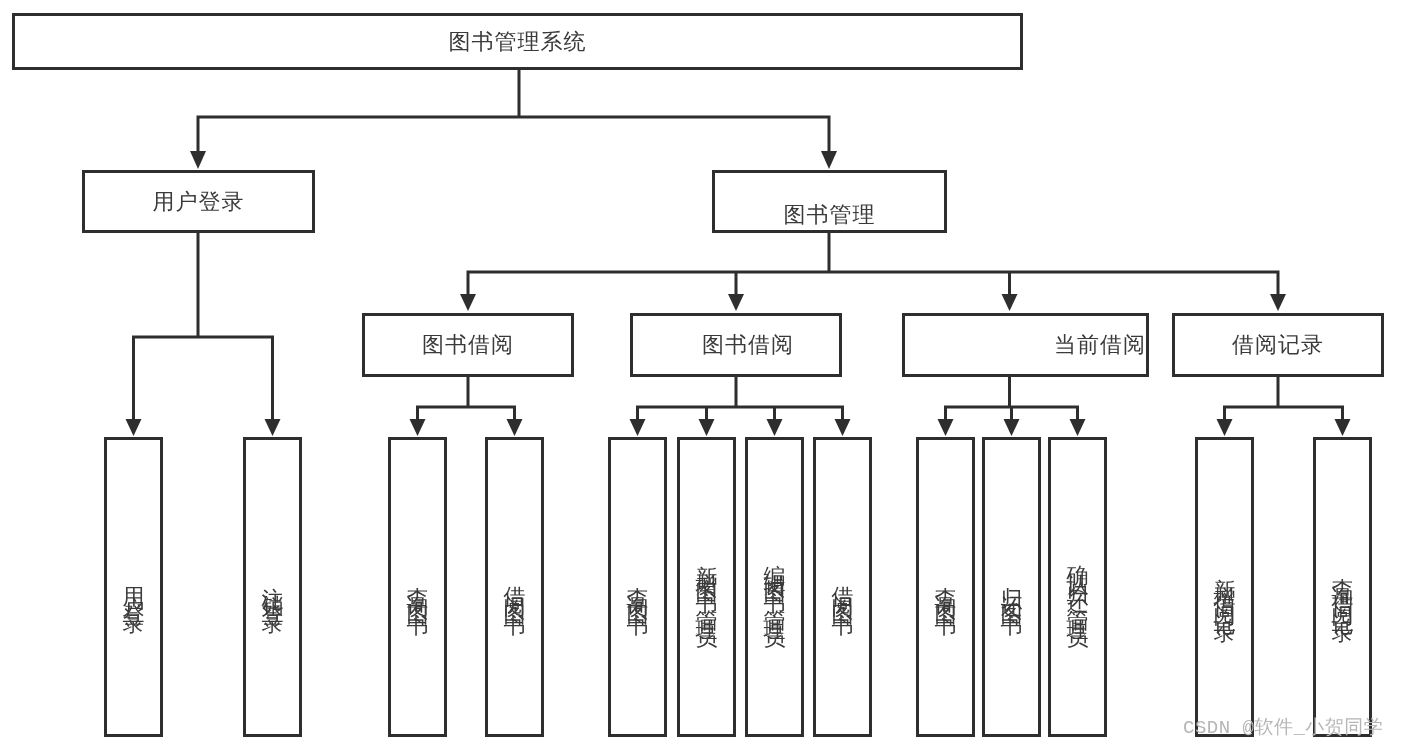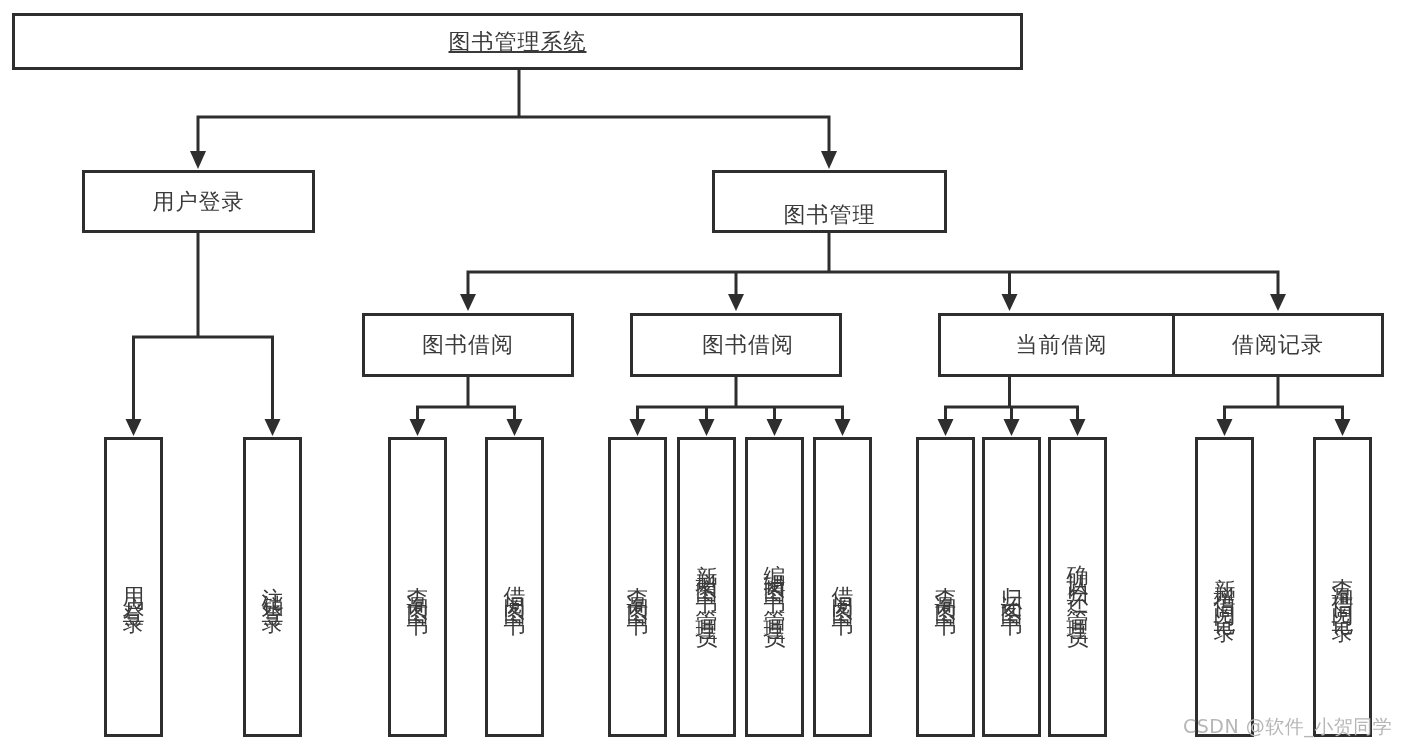--- a/index.html
+++ b/index.html
@@ -29,21 +29,20 @@
     border: 3px solid #2e2e2e;
     background: #ffffff;
     display: flex;
     align-items: center;
     justify-content: center;
     color: #3a3a3a;
   }
   .node.root {
     font-size: 22px;
     letter-spacing: 1px;
-    text-decoration: underline;
   }
   .node.hbox {
     font-size: 22px;
     letter-spacing: 1px;
   }
   .node.vbox .vtext {
     writing-mode: vertical-rl;
     text-orientation: mixed;
     font-size: 22px;
     letter-spacing: 9px;
@@ -52,20 +51,21 @@
   }
   .watermark {
     position: absolute;
     left: 1183px;
     top: 714px;
     font-size: 19px;
     color: #b6b6b6;
     letter-spacing: 0.5px;
     white-space: nowrap;
     z-index: 5;
+    font-family: Liberation Mono, monospace;
   }
 </style>
 </head>
 <body>
 
 <div class="canvas">
 
   <svg class="connectors" width="1405" height="747" viewBox="0 0 1405 747" fill="none" xmlns="http://www.w3.org/2000/svg">
     <g stroke="#2e2e2e" stroke-width="3" fill="#2e2e2e">
 
@@ -128,21 +128,21 @@
   <div class="node hbox" style="left:712px; top:170px; width:235px; height:63px;align-items:flex-end;">
     <span>图书管理</span>
   </div>
 
   <div class="node hbox" style="left:362px; top:313px; width:212px; height:64px;">
     <span>图书借阅</span>
   </div>
   <div class="node hbox" style="left:630px; top:313px; width:212px; height:64px;padding-left:24px;">
     <span>图书借阅</span>
   </div>
-  <div class="node hbox" style="left:938px; top:313px; width:247px; height:64px;">
+  <div class="node hbox" style="left:902px; top:313px; width:247px; height:64px;justify-content:flex-end;">
     <span>当前借阅</span>
   </div>
   <div class="node hbox" style="left:1172px; top:313px; width:212px; height:64px;">
     <span>借阅记录</span>
   </div>
 
   <div class="node vbox" style="left:104px; top:437px; width:59px; height:300px;">
     <span class="vtext">用户登录</span>
   </div>
   <div class="node vbox" style="left:243px; top:437px; width:59px; height:300px;">

